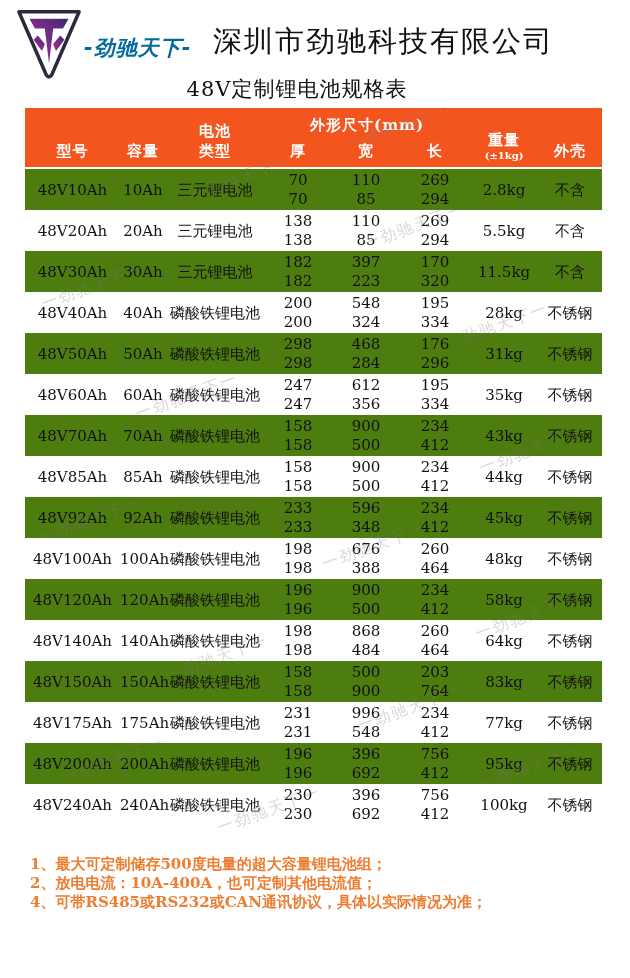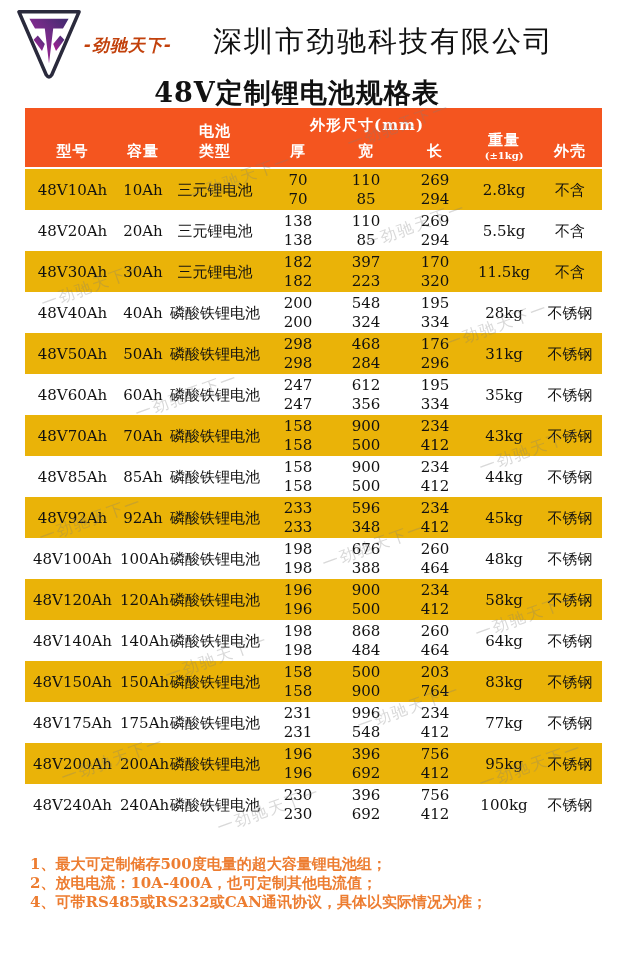--- a/index.html
+++ b/index.html
@@ -4,42 +4,42 @@
 <style>
   html,body{margin:0;padding:0;}
   body{
     width:630px;height:978px;position:relative;background:#ffffff;
     font-family:"DejaVu Serif", serif;color:#111;overflow:hidden;
   }
   
   .header-area{position:relative;height:108px;}
   .logo{position:absolute;left:14px;top:6px;width:70px;height:76px;}
   .tagline{
-    position:absolute;left:84px;top:34px;font-size:17px;font-weight:bold;font-style:italic;
-    color:#c2410c;letter-spacing:1px;font-family:"DejaVu Sans", sans-serif;white-space:nowrap;
+    position:absolute;left:84px;top:34px;font-size:21px;font-weight:bold;font-style:italic;
+    color:#0369a1;letter-spacing:1px;font-family:"DejaVu Sans", sans-serif;white-space:nowrap;
   }
   .company{position:absolute;left:213px;top:22px;font-size:29px;letter-spacing:2px;white-space:nowrap;}
-  .subtitle{position:absolute;left:0;top:75px;width:594px;text-align:center;font-size:27px;font-weight:bold;letter-spacing:1px;}
+  .subtitle{position:absolute;left:0;top:75px;width:594px;text-align:center;font-size:21px;font-weight:normal;letter-spacing:1px;}
   
   .table-wrap{position:absolute;left:25px;top:108px;width:577px;}
   table{border-collapse:collapse;table-layout:fixed;width:577px;position:relative;z-index:1;}
   thead th{
     background:#F4551F;color:#fff;font-weight:bold;font-size:15px;padding:0;
     letter-spacing:1px;
   }
   thead tr.h1 th{height:27px;vertical-align:bottom;padding-bottom:6px;}
   thead tr.h2 th{height:25px;vertical-align:top;padding-top:1px;}
   thead th[rowspan]{vertical-align:middle;padding:0;}
   thead{border-bottom:2px solid #ffffff;}
   .th-two-line span{display:block;line-height:20px;}
   .weight-sub{display:block;font-size:10px;font-weight:bold;letter-spacing:0;}
   tbody td{
     text-align:center;vertical-align:middle;font-size:15px;height:41px;padding:0;line-height:1.2;
   }
-  tbody tr.gray{background:#eab308;}
+  tbody tr.gray{background:#4d7c0f;}
   td.dim span{display:block;line-height:19px;}
   
   .wm-layer{position:absolute;left:0;top:0;width:577px;height:720px;z-index:2;pointer-events:none;}
   .wm{
     position:absolute;transform:rotate(-20deg);color:rgba(125,125,125,0.30);
     font-size:16px;white-space:nowrap;letter-spacing:2px;
   }
   .wm:nth-of-type(1){left:320px;top:8px;}
   .wm:nth-of-type(2){left:162px;top:60px;}
   .wm:nth-of-type(3){left:336px;top:108px;}

